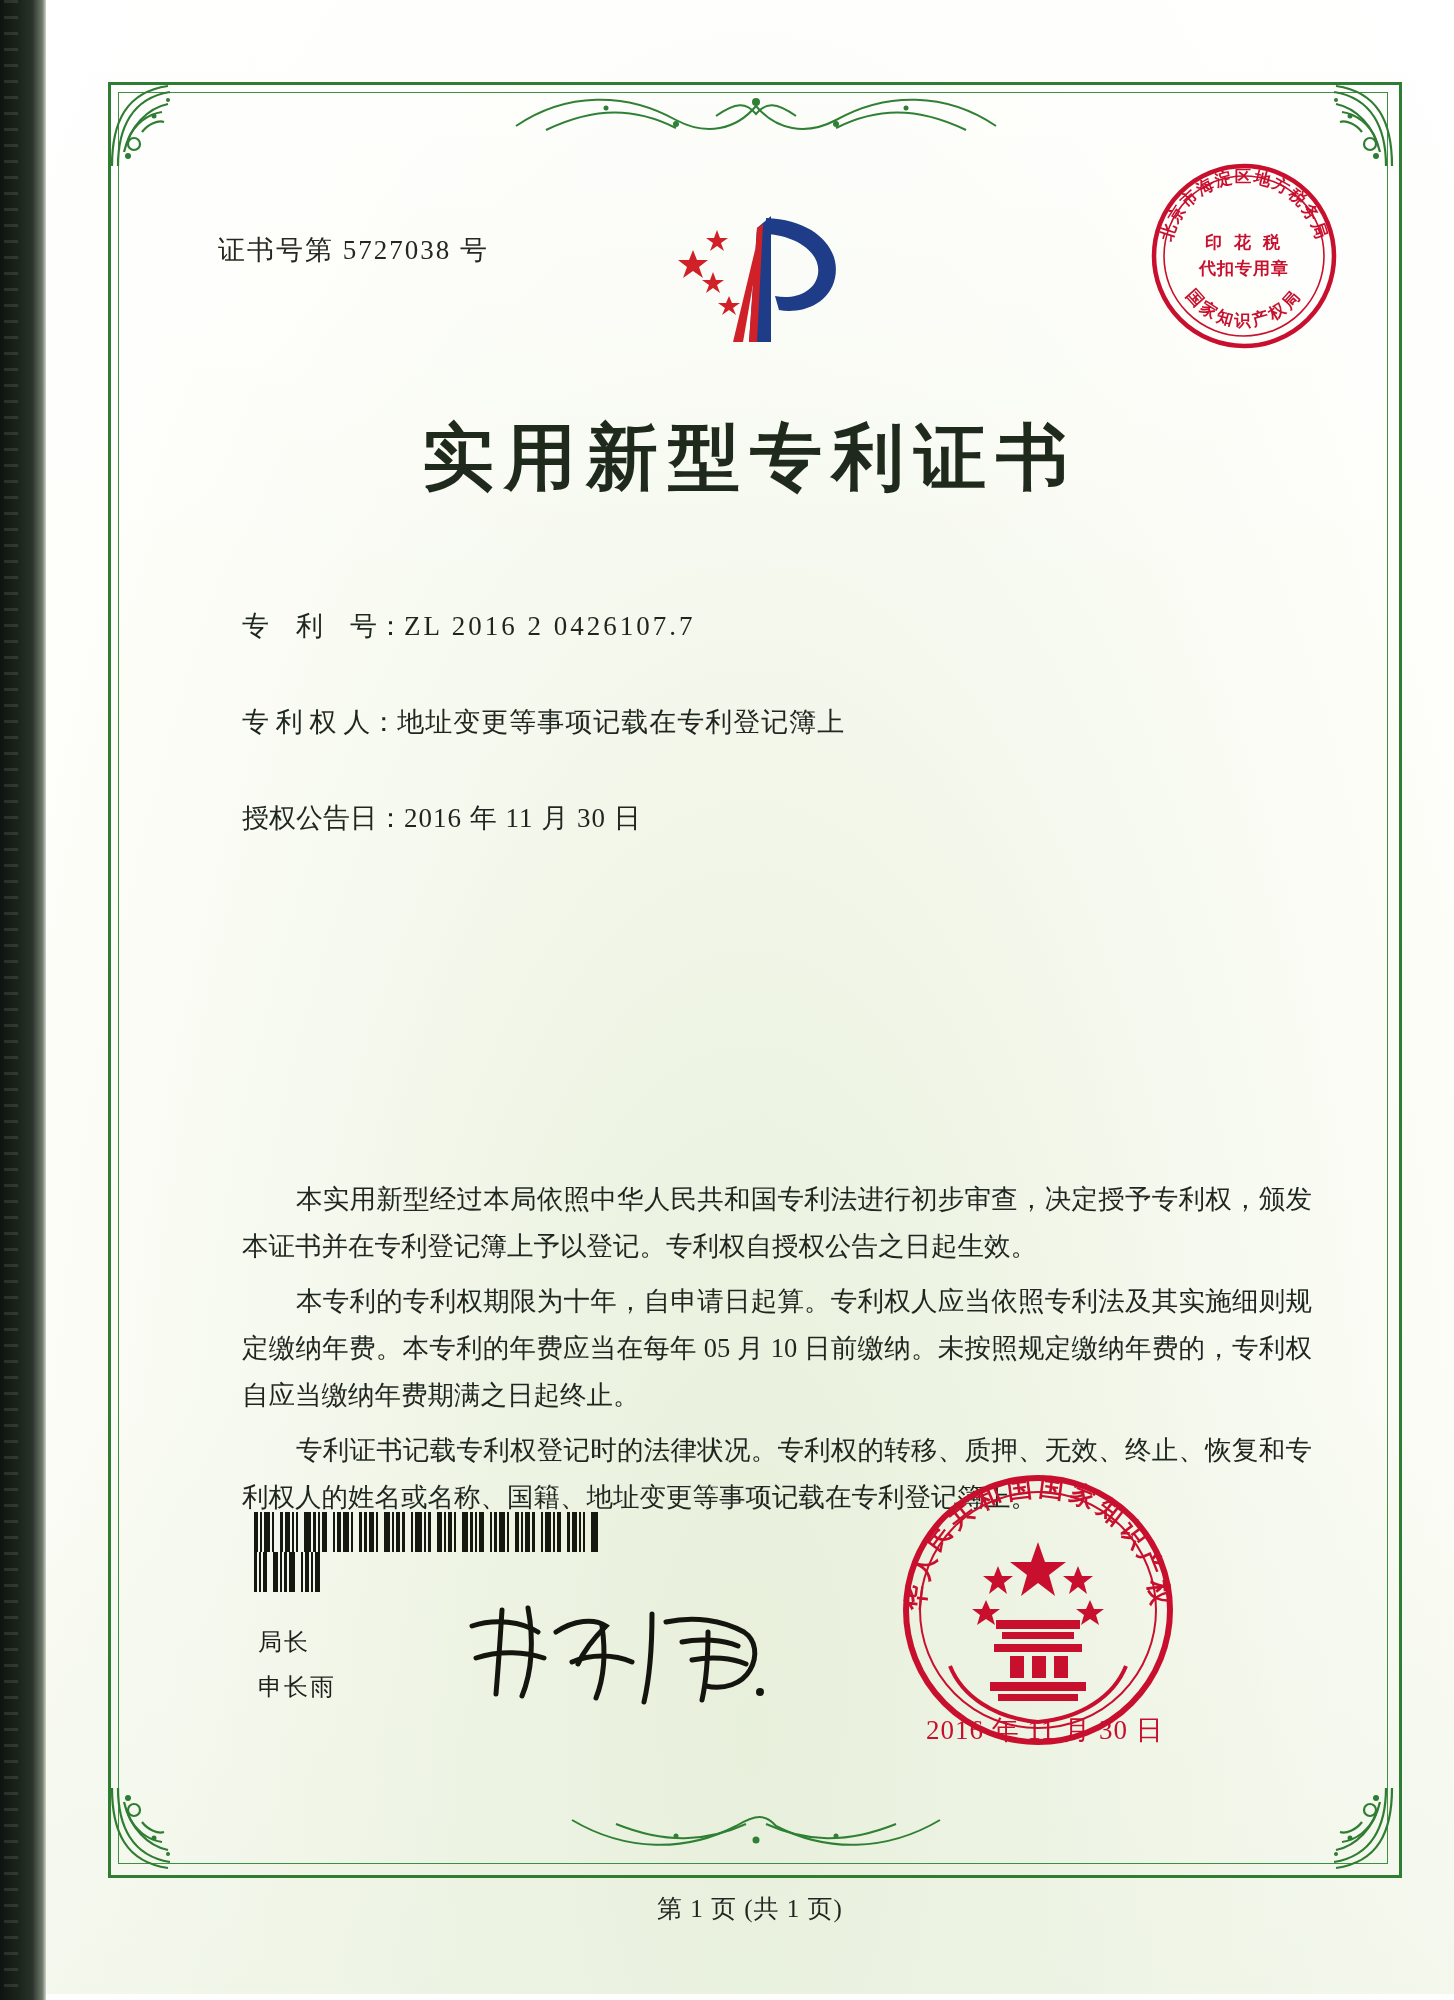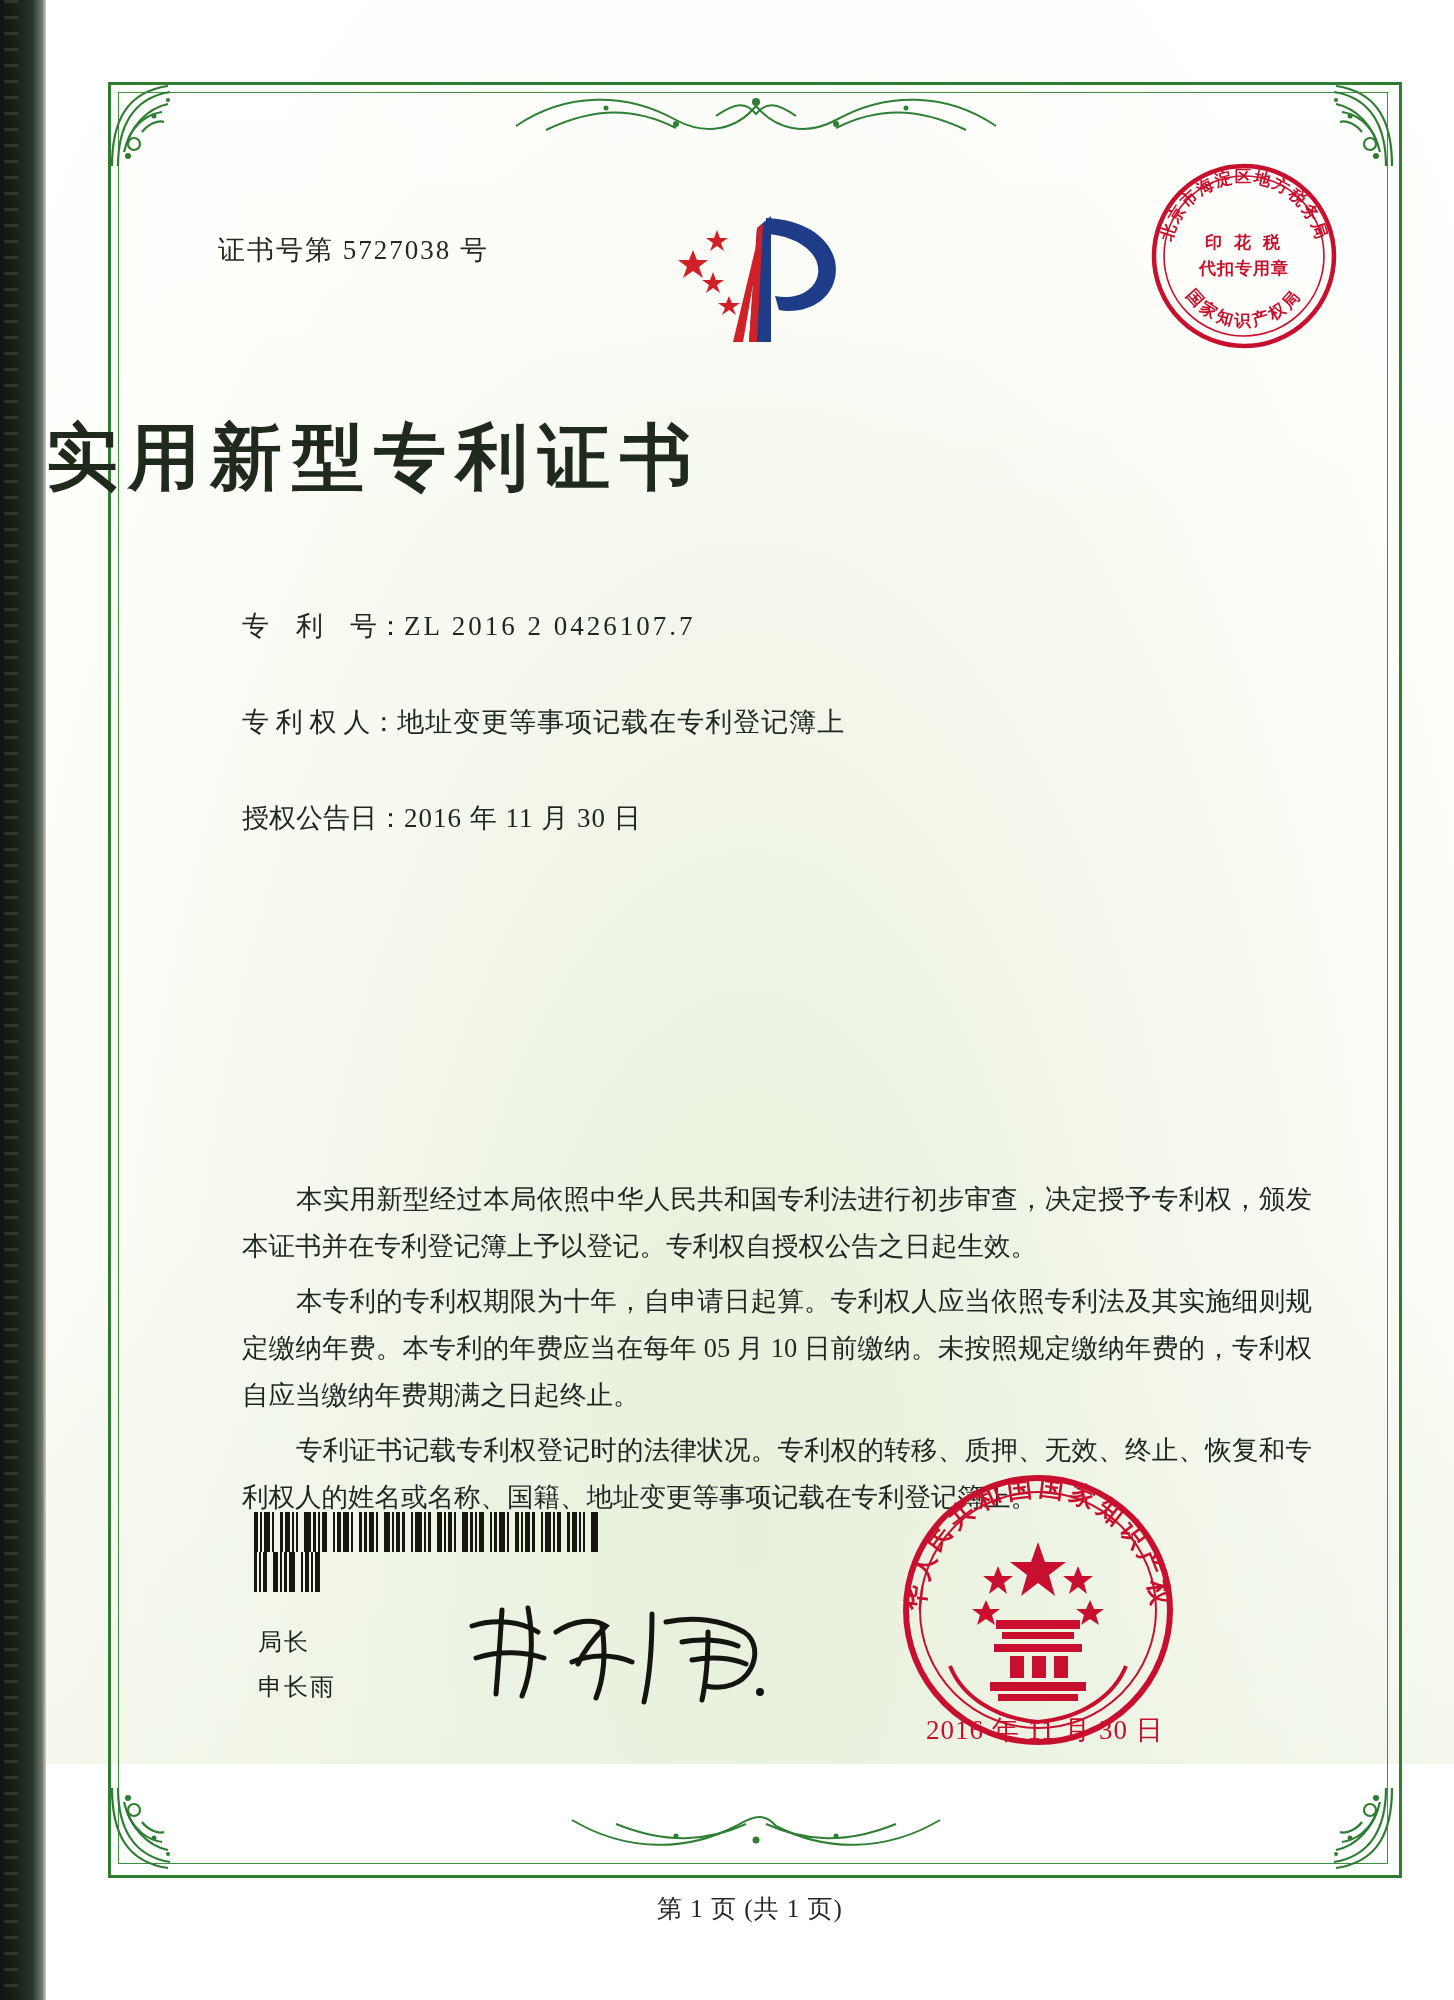--- a/index.html
+++ b/index.html
@@ -26,21 +26,21 @@
     position: absolute;
     left: 4px; top: 0;
     width: 14px; height: 2000px;
     background-image: repeating-linear-gradient(180deg, rgba(255,255,255,0.10) 0px, rgba(255,255,255,0.10) 3px, rgba(0,0,0,0) 3px, rgba(0,0,0,0) 16px);
   }
 
   
   .page {
     position: absolute;
     left: 46px; top: 0;
-    width: 1408px; height: 1764px;
+    width: 1408px; height: 1994px;
     background:
       radial-gradient(ellipse at 50% 88%, #e6efd9 0%, #eef4e4 28%, #f7faf1 55%, #fdfdf8 75%, #ffffff 100%);
   }
   .page-sheen {
     position:absolute; inset:0;
     background: linear-gradient(180deg, rgba(255,255,255,0.65) 0%, rgba(255,255,255,0.0) 30%, rgba(255,255,255,0.0) 70%, rgba(235,242,226,0.5) 100%);
     pointer-events:none;
   }
 
   
@@ -102,20 +102,21 @@
   .stamp-tax {
     position: absolute;
     left: 1100px; top: 158px;
     width: 196px; height: 196px;
   }
 
   .title {
     position: absolute;
     left: 0; top: 410px;
     width: 1408px;
+    text-align: center;
     font-size: 72px;
     font-weight: bold;
     letter-spacing: 10px;
     color: #1f2a1c;
     font-family: "DejaVu Serif", serif;
   }
 
   
   .fields {
     position: absolute;

